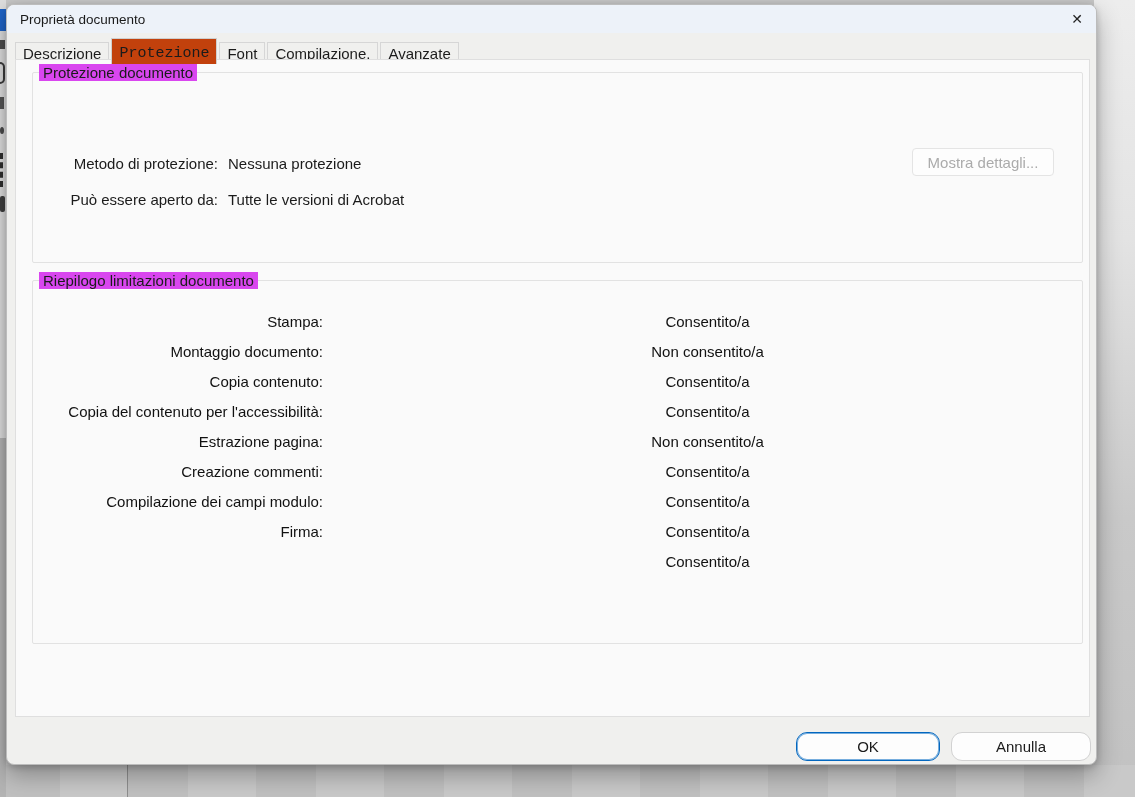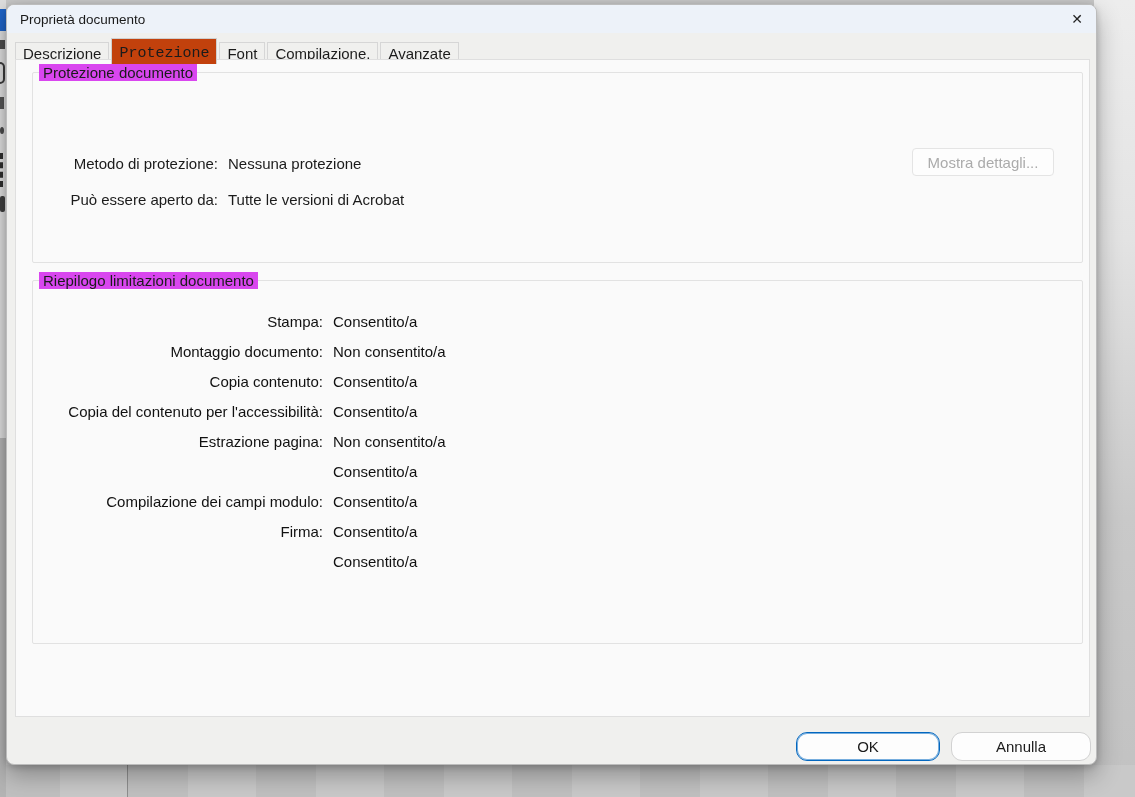--- a/index.html
+++ b/index.html
@@ -113,21 +113,21 @@
     font-size:15px; color:#ababab;
     display:flex; align-items:center; justify-content:center;
   }
 
   .restriction-rows { position:absolute; left:0; top:25px; width:100%; }
   .r-row {
     display:grid; grid-template-columns:290px 10px auto;
     height:30px; align-items:center; font-size:15px;
   }
   .r-row .lbl { text-align:right; white-space:nowrap; color:#111; }
-  .r-row .val { grid-column:3; white-space:nowrap; color:#111; }
+  .r-row .val { grid-column:3; white-space:nowrap; color:#111;text-align:center; }
 
   
   .btn {
     position:absolute; top:727px; height:29px;
     background:#fdfdfd; border-radius:11px;
     font-family:"Liberation Sans", sans-serif;
     font-size:15px; color:#1b1b1b;
     display:flex; align-items:center; justify-content:center;
     cursor:default;
   }
@@ -206,20 +206,21 @@
           <span class="lbl">Copia del contenuto per l'accessibilità:</span>
             <span></span>
           <span class="val">Consentito/a</span>
         </div>
         <div class="r-row">
           <span class="lbl">Estrazione pagina:</span>
             <span></span>
           <span class="val">Non consentito/a</span>
         </div>
         <div class="r-row">
+          <span class="lbl">Creazione commenti:</span>
             <span></span>
           <span class="val">Consentito/a</span>
         </div>
         <div class="r-row">
           <span class="lbl">Compilazione dei campi modulo:</span>
             <span></span>
           <span class="val">Consentito/a</span>
         </div>
         <div class="r-row">
           <span class="lbl">Firma:</span>

